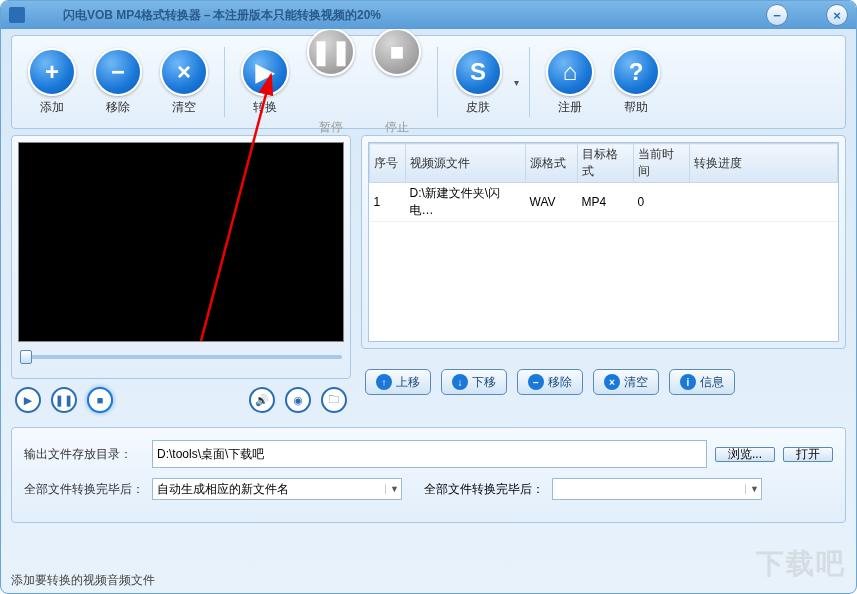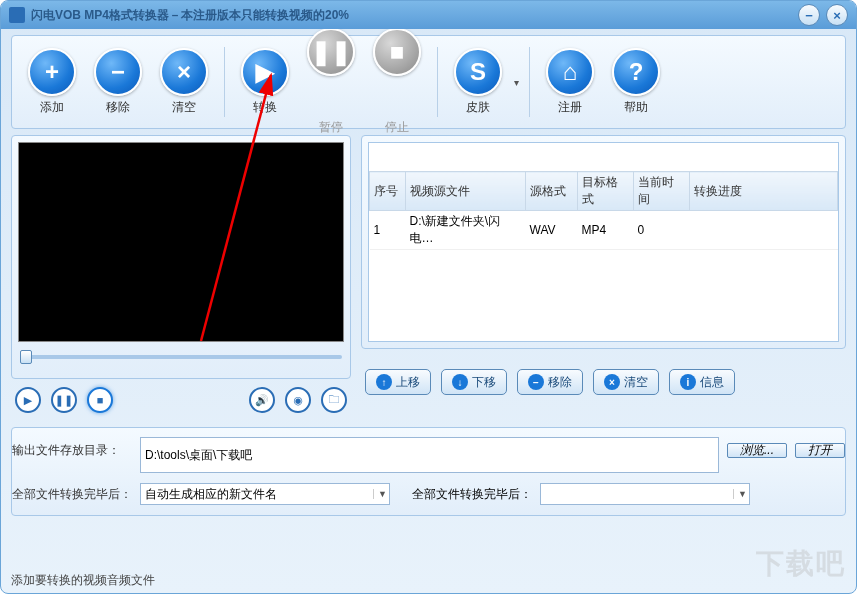--- a/index.html
+++ b/index.html
@@ -1,20 +1,20 @@
 <!DOCTYPE html>
 <html><head>
 <meta charset="utf-8">
 <style>
 * { box-sizing: border-box; margin: 0; padding: 0; }
 body { font-family: "Microsoft YaHei", SimSun, sans-serif; font-size: 12px; background: #fff; width: 857px; height: 594px; overflow: hidden; position: relative; }
 
 .window { width: 857px; height: 594px; background: linear-gradient(to bottom, #d8e8f7 0%, #e8f2fb 100%); border: 1px solid #6aa5d8; border-radius: 8px; position: relative; }
 
-.titlebar { height: 28px; background: linear-gradient(to bottom, #7cb8e8 0%, #5a9cd8 100%); border-radius: 7px 7px 0 0; display: flex; align-items: center; padding: 0 8px; position: relative; }
+.titlebar { height: 28px; background: linear-gradient(to bottom, #7cb8e8 0%, #5a9cd8 100%); border-radius: 7px 7px 0 0; display: flex; align-items: center; padding: 0 8px; position: relative; gap: 32px; }
 .app-icon { width: 16px; height: 16px; background: #2a6db5; border-radius: 2px; margin-right: 6px; }
 .title { color: #2a5a8a; font-size: 12px; flex: 1; font-weight: bold; }
 .winbtn { width: 22px; height: 22px; border-radius: 50%; border: 1px solid #5a8ab8; background: linear-gradient(to bottom,#f8fbfe,#c8e0f4); margin-left: 6px; display: flex; align-items: center; justify-content: center; font-weight: bold; color: #2a6db5; cursor: pointer; font-size: 13px; }
 
 .toolbar { height: 94px; margin: 6px 10px 6px 10px; border: 1px solid #a8c8e8; border-radius: 4px; background: linear-gradient(to bottom,#f4faff,#e2eefa); display: flex; align-items: center; padding: 6px 10px; gap: 6px; }
 .tbtn { display: flex; flex-direction: column; align-items: center; gap: 3px; width: 60px; cursor: pointer; }
 .tbtn .circle { width: 48px; height: 48px; border-radius: 50%; background: radial-gradient(circle at 35% 30%, #6fb8f8 0%, #1a78d8 60%, #0a58b8 100%); border: 2px solid #fff; box-shadow: 0 1px 3px rgba(0,0,0,0.3); display: flex; align-items: center; justify-content: center; }
 .tbtn.disabled .circle { background: radial-gradient(circle at 35% 30%, #d8d8d8 0%, #a8a8a8 60%, #888 100%); }
 .tbtn .circle .glyph { color: #fff; font-size: 24px; font-weight: bold; }
 .tbtn .label { font-size: 12px; color: #333; }
@@ -32,36 +32,36 @@
 .slider-thumb { width: 12px; height: 14px; background: linear-gradient(to bottom,#fff,#c8e0f4); border: 1px solid #5a8ab8; border-radius: 2px; position: absolute; left: 0; }
 
 .preview-controls { display: flex; gap: 10px; margin-top: 8px; padding: 0 4px; }
 .pcbtn { width: 26px; height: 26px; border-radius: 50%; border: 2px solid #2a6db5; background: #fff; display: flex; align-items: center; justify-content: center; font-size: 11px; color: #2a6db5; cursor: pointer; }
 .pcbtn.active { border-color: #1a78d8; box-shadow: 0 0 4px rgba(26,120,216,0.6); }
 .pc-spacer { flex: 1; }
 
 .list-pane { flex: 1; }
 .list-box { border: 1px solid #a8c8e8; border-radius: 4px; background: linear-gradient(to bottom,#f4faff,#e2eefa); padding: 6px; }
 .table-wrap { height: 200px; border: 1px solid #a8c8e8; background: #fff; overflow: auto; }
-table { width: 100%; border-collapse: collapse; margin-top: 28px; }
+table { width: 100%; border-collapse: collapse; }
 th { background: linear-gradient(to bottom,#f0f6fc,#d8e8f7); border: 1px solid #c8d8e8; padding: 2px 4px; font-weight: normal; text-align: left; font-size: 12px; color: #333; }
 td { padding: 2px 4px; font-size: 12px; border-bottom: 1px solid #f0f0f0; }
 .col-num{width:36px}.col-src{width:120px}.col-fmt{width:52px}.col-tgt{width:56px}.col-time{width:56px}.col-prog{}
 
 .list-controls { display: flex; gap: 10px; margin-top: 18px; padding: 2px 4px; }
 .abtn { height: 26px; padding: 0 10px; border-radius: 5px; border: 1px solid #5a8ab8; background: linear-gradient(to bottom,#f8fbfe,#d0e4f6); display: flex; align-items: center; gap: 4px; cursor: pointer; font-size: 12px; color: #1a4a7a; }
 .abtn .aicon { width: 16px; height: 16px; border-radius: 50%; background: #1a78d8; color: #fff; display: flex; align-items: center; justify-content: center; font-size: 10px; font-weight: bold; }
 
-.output-pane { margin: 14px 10px; border: 1px solid #a8c8e8; border-radius: 4px; background: linear-gradient(to bottom,#f4faff,#e2eefa); padding: 0; }
+.output-pane { margin: 14px 10px; border: 1px solid #a8c8e8; border-radius: 4px; background: linear-gradient(to bottom,#f4faff,#e2eefa); padding: 12px; }
 .form-row { display: flex; align-items: center; gap: 8px; margin-bottom: 10px; }
 .form-label { width: 120px; color: #333; }
-.text-input { height: 36px; border: 1px solid #9ab8d8; background: #fff; padding: 0 4px; font-size: 12px; margin-top: 9px; }
+.text-input { height: 28px; border: 1px solid #9ab8d8; background: #fff; padding: 0 4px; font-size: 12px; }
 .combo { height: 22px; border: 1px solid #9ab8d8; background: #fff; display: flex; align-items: center; padding: 0 4px; position: relative; }
 .combo .caret { position: absolute; right: 2px; font-size: 9px; color: #555; border-left: 1px solid #ccc; padding-left: 4px; }
-.sbtn { height: 15px; padding: 0 12px; border: 1px solid #5a8ab8; border-radius: 2px; background: linear-gradient(to bottom,#f8fbfe,#d0e4f6); cursor: pointer; font-size: 12px; display:flex;align-items:center;font-style:italic; }
+.sbtn { height: 15px; padding: 0 12px; border: 1px solid #5a8ab8; border-radius: 2px; background: linear-gradient(to bottom,#f8fbfe,#d0e4f6); cursor: pointer; font-size: 12px; display:flex;align-items:center; }
 
 .statusbar { position: absolute; bottom: 4px; left: 10px; font-size: 12px; color: #444; }
 
 .arrow { position: absolute; pointer-events: none; z-index: 100; }
 .watermark { position: absolute; right: 10px; bottom: 10px; font-size: 28px; color: rgba(180,180,180,0.35); font-weight: bold; letter-spacing: 2px; pointer-events: none; }
 </style>
 </head>
 <body>
 
 <div class="window">

